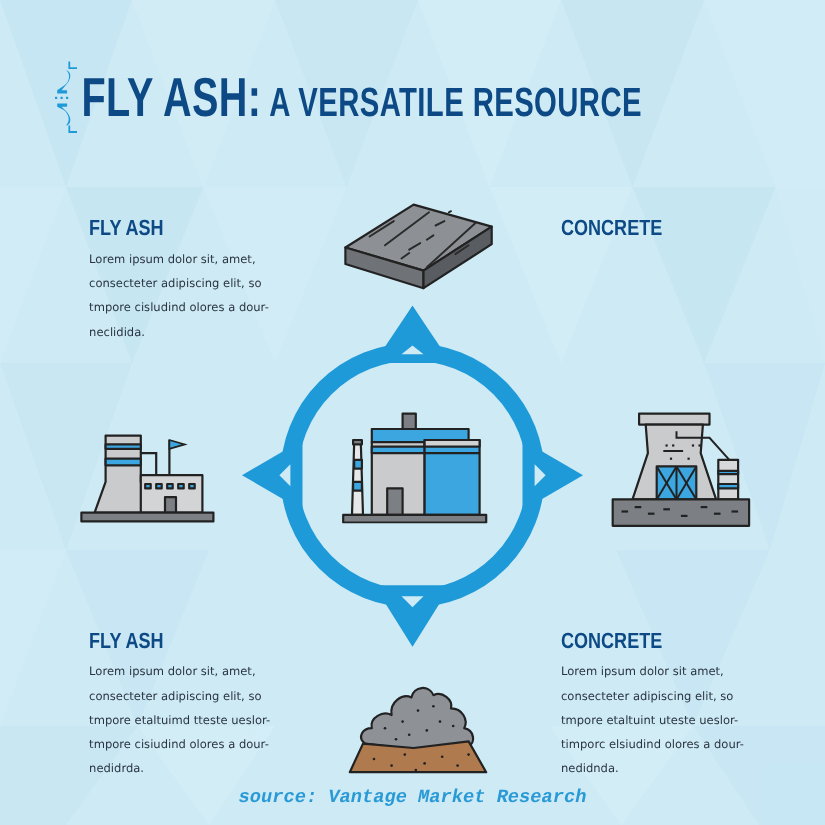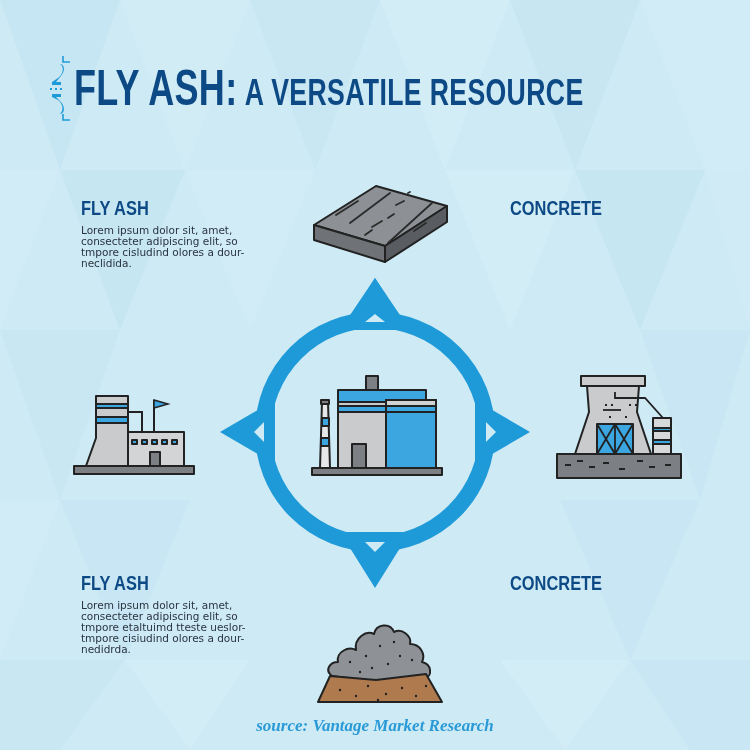--- a/index.html
+++ b/index.html
@@ -30,32 +30,32 @@
     .block h2 {
       font-family:"Liberation Sans", sans-serif;
       font-weight:bold; color:#0d4a85;
       font-size:20px; line-height:22px;
       transform:scaleX(0.82); transform-origin:left center;
       white-space:nowrap;
       margin-bottom:6px;
     }
     .block p {
       font-family:"DejaVu Sans", sans-serif;
-      font-size:10.5px; line-height:11px;
+      font-size:10.5px; line-height:22px;
       color:#2a3440;
       width:185px;
     }
     .b1 { left:81px; top:197px; }
     .b2 { left:510px; top:197px; }
     .b3 { left:81px; top:572px; }
     .b4 { left:510px; top:572px; }
 
     .source {
       left:0; width:750px; top:716px; text-align:center;
-      font-family:Liberation Serif, serif;
+      font-family:Liberation Mono, monospace;
       font-style:italic; font-weight:bold;
       font-size:17px; color:#2a9ad6;
     }
   </style>
 </head>
 <body>
 
 <svg class="bg" width="750" height="750" viewBox="0 0 750 750">
   <rect width="750" height="750" fill="#cdeaf5"></rect>
   <g opacity="0.55">
@@ -109,20 +109,21 @@
 </div>
 <div class="layer block b2">
   <h2>CONCRETE</h2>
 </div>
 <div class="layer block b3">
   <h2>FLY ASH</h2>
   <p>Lorem ipsum dolor sit, amet, consecteter adipiscing elit, so tmpore etaltuimd tteste ueslor-tmpore cisiudind olores a dour-nedidrda.</p>
 </div>
 <div class="layer block b4">
   <h2>CONCRETE</h2>
+  <p>Lorem ipsum dolor sit amet, consecteter adipiscing elit, so tmpore etaltuint uteste ueslor-timporc elsiudind olores a dour-nedidnda.</p>
 </div>
 
 <svg class="layer" style="left:310px;top:182px;" width="140" height="86" viewBox="0 0 140 86">
   <polygon points="4,43 66,4 137,24 75,64" fill="#8d9196" stroke="#222" stroke-width="2" stroke-linejoin="round"></polygon>
   <polygon points="4,43 75,64 75,80 4,58" fill="#6f7378" stroke="#222" stroke-width="2" stroke-linejoin="round"></polygon>
   <polygon points="75,64 137,24 137,40 75,80" fill="#595d62" stroke="#222" stroke-width="2" stroke-linejoin="round"></polygon>
   <g stroke="#2b2b2b" stroke-width="1.8" stroke-linecap="round">
     <line x1="26" y1="33" x2="48" y2="19"></line>
     <line x1="40" y1="41" x2="80" y2="11"></line>
     <line x1="62" y1="45" x2="72" y2="39"></line>

